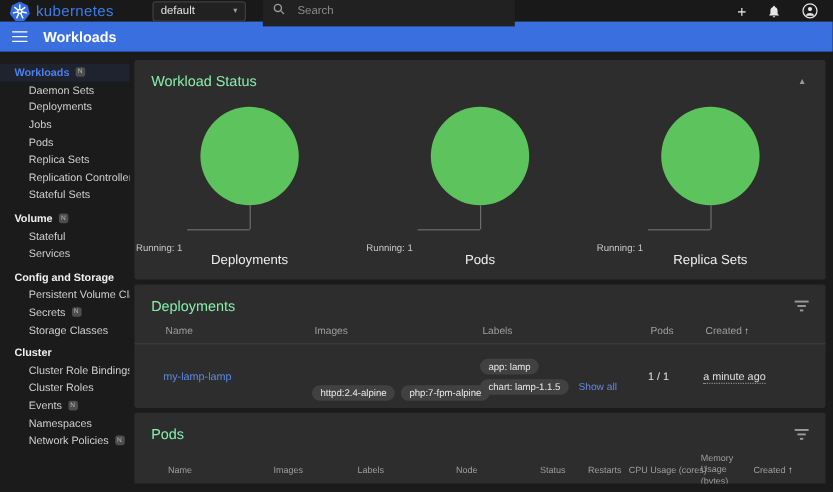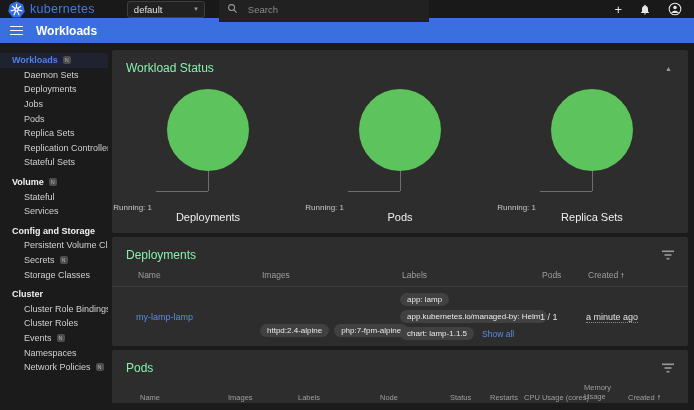--- a/index.html
+++ b/index.html
@@ -281,21 +281,20 @@
       </div>
       <div class="trow dep-grid">
         <div><span class="dot" style="background:#5dc35d;"></span></div>
         <div class="name-cell"><a class="link">my-lamp-lamp</a></div>
         <div class="chips-inline">
           <span class="chip">httpd:2.4-alpine</span>
           <span class="chip">php:7-fpm-alpine</span>
         </div>
         <div class="chips-stack">
           <span class="chip">app: lamp</span>
-          <span class="chip">app.kubernetes.io/managed-by: Helm</span>
           <span class="labels-last">
             <span class="chip">chart: lamp-1.1.5</span>
             <a class="link" style="font-size:8.5px;">Show all</a>
           </span>
         </div>
         <div>1 / 1</div>
         <div><span class="rel-time">a minute ago</span></div>
       </div>
     </section>
 

